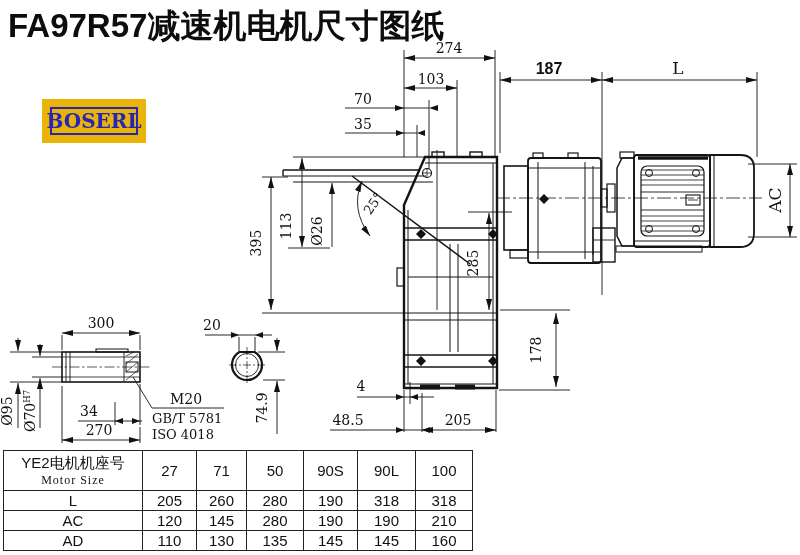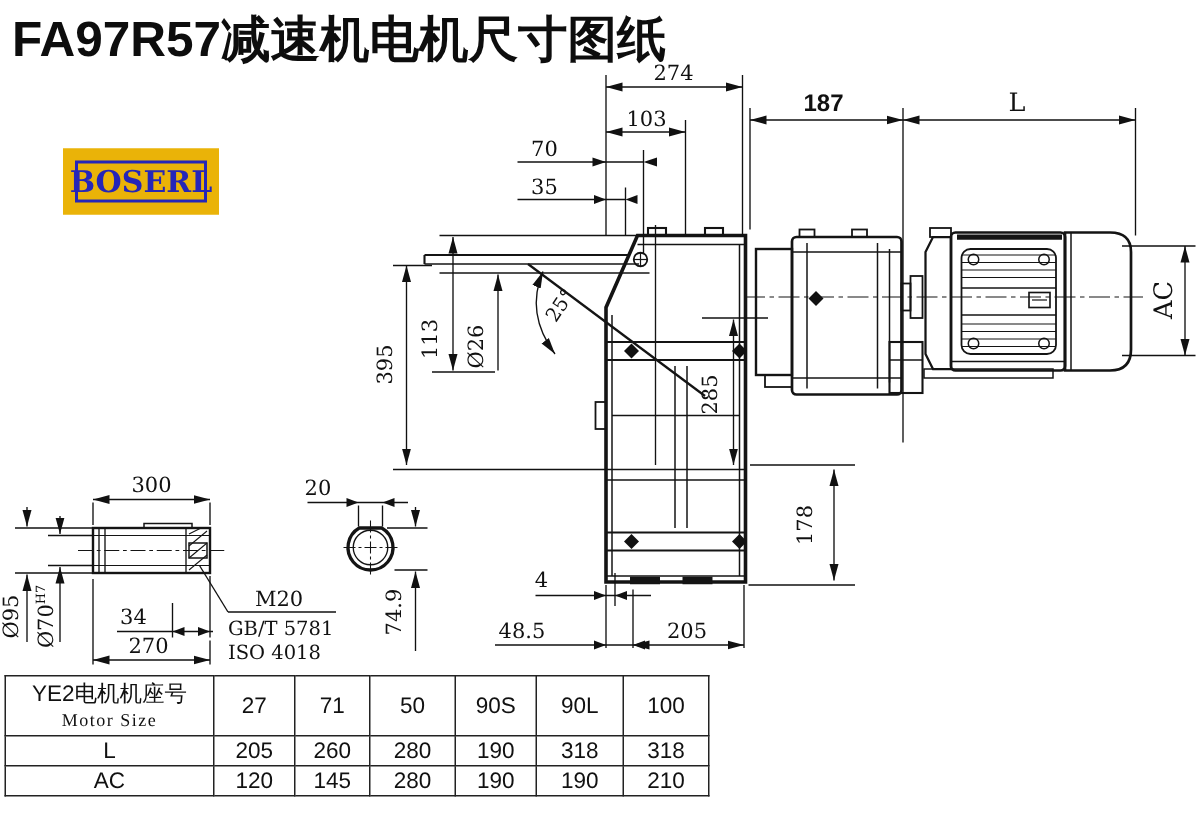--- a/index.html
+++ b/index.html
@@ -308,16 +308,25 @@
       </tr>
       <tr>
         <td>AC</td>
         <td>120</td>
         <td>145</td>
         <td>280</td>
         <td>190</td>
         <td>190</td>
         <td>210</td>
       </tr>
+      <tr>
+        <td>AD</td>
+        <td>110</td>
+        <td>130</td>
+        <td>135</td>
+        <td>145</td>
+        <td>145</td>
+        <td>160</td>
+      </tr>
     </tbody>
   </table>
 
 </div>
 
 </body></html>

